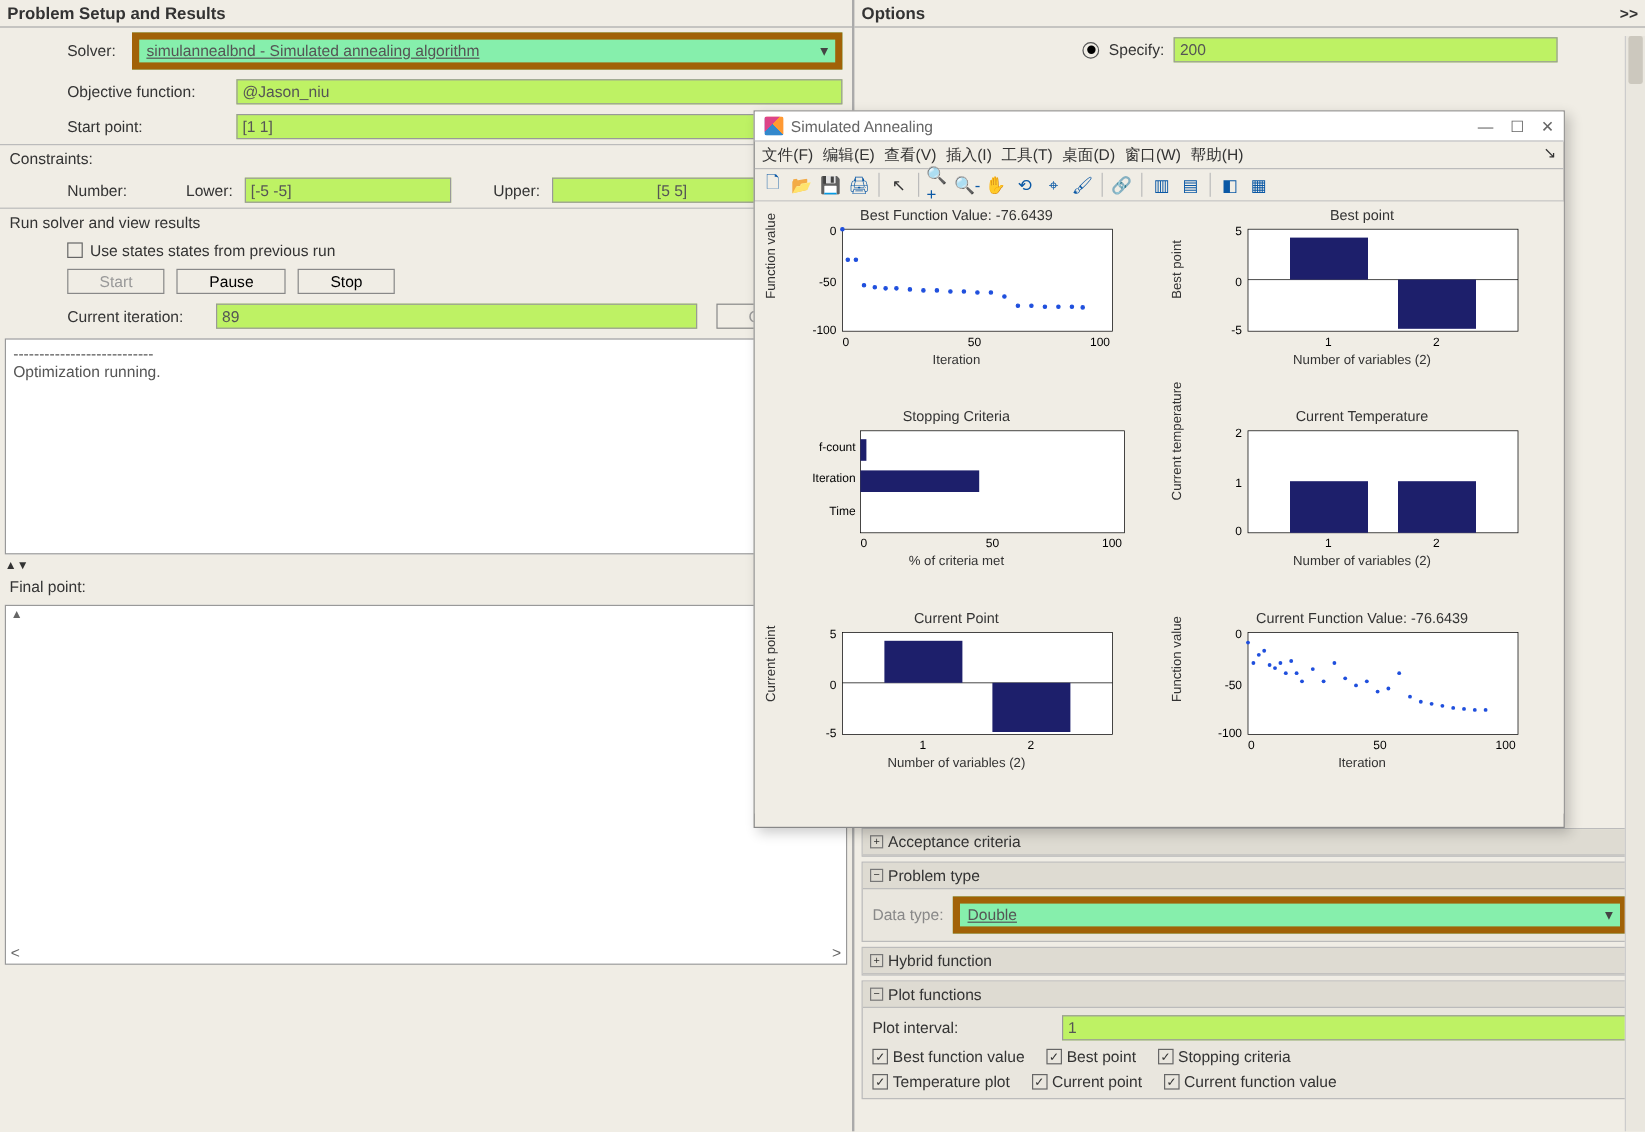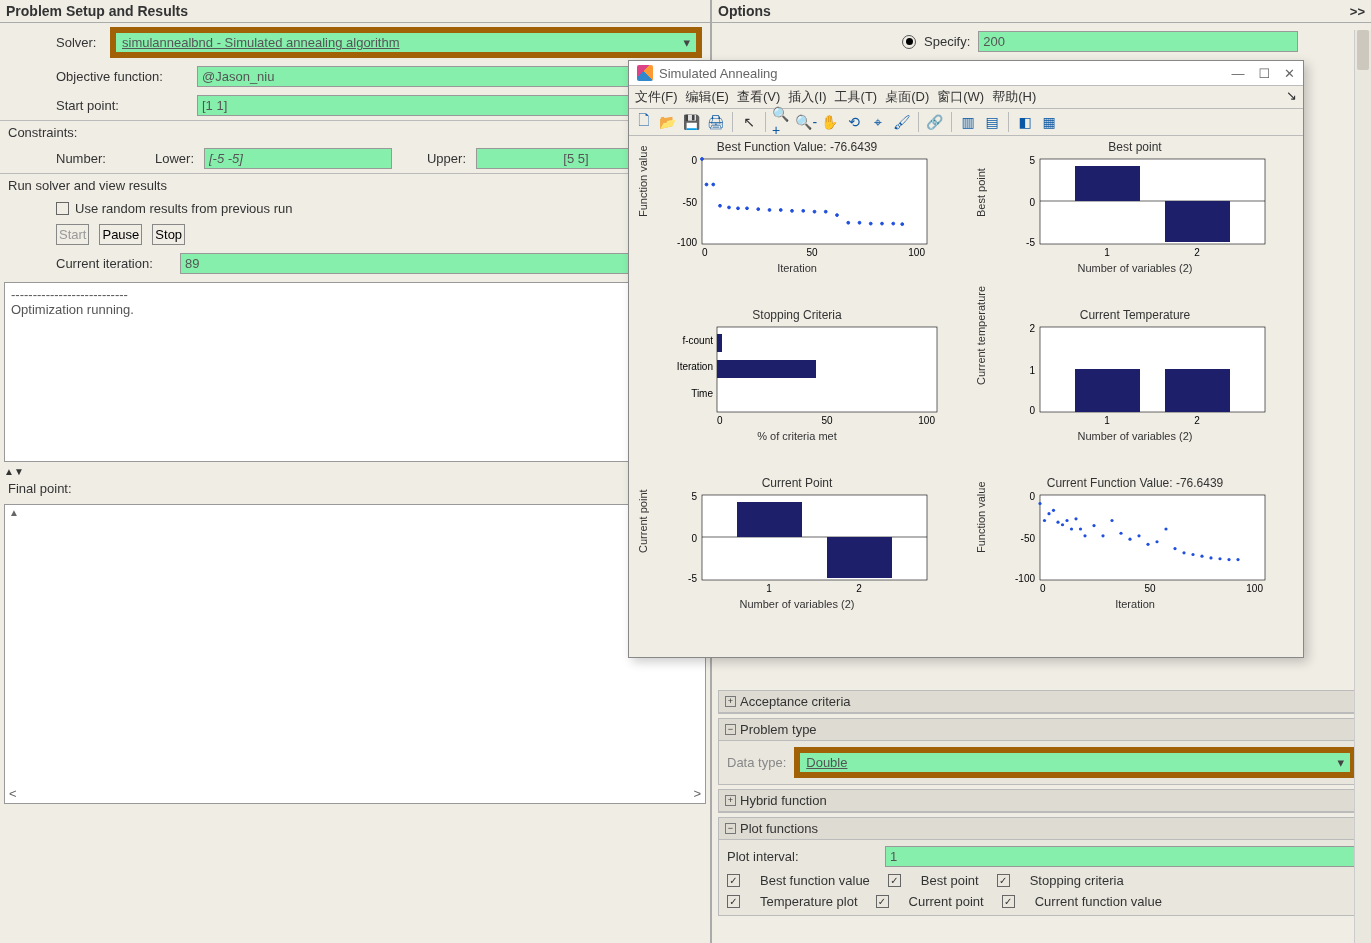--- a/index.html
+++ b/index.html
@@ -14,30 +14,30 @@
     position: relative;
   }
   .panel-header {
     font-weight: bold;
     font-size: 14px;
     padding: 3px 6px;
     border-bottom: 1px solid #aaa;
   }
   .label { display: inline-block; }
   input[type="text"], .text-input {
-    background: #86efac;
+    background: #bef264;
     border: 1px solid #999;
     padding: 2px 4px;
     font-size: 13px;
     color: #555;
   }
   button {
     background: #f0ede5;
     border: 1px solid #888;
-    padding: 2px 2px;
+    padding: 2px 26px;
     font-size: 13px;
     cursor: pointer;
   }
   button:disabled { color: #999; }
   .left-pane {
     position: absolute;
     left: 0; top: 0;
     width: 712px;
     height: 943px;
     border-right: 2px solid #aaa;
@@ -110,25 +110,25 @@
     position:relative;
     text-decoration:underline;
   }
   .combo::after { content:"▾"; position:absolute; right:6px; color:#444; }
   .checkbox {
     width:13px; height:13px; border:1px solid #666; display:inline-flex; align-items:center; justify-content:center;
     font-size:10px; color:#333;
   }
   .checkbox.checked::before { content:"✓"; }
   .plot-row { display:flex; gap:18px; flex-wrap:wrap; align-items:center;}
-  .plot-item { display:flex; gap:20px; align-items:center; }
+  .plot-item { display:flex; gap:4px; align-items:center; }
   
   .figure-window {
     position: absolute;
-    left: 628px; top: 60px;
+    left: 628px; top: 92px;
     width: 676px;
     height: 598px;
     background: #f0ede5;
     border: 1px solid #888;
     box-shadow: 4px 4px 10px rgba(0,0,0,0.2);
     z-index: 100;
   }
   .fig-title {
     background: #fff;
     padding: 4px 8px;
@@ -185,29 +185,29 @@
   </div>
   <div class="row">
     <span style="width:135px">Start point:</span>
     <input class="text-input" style="flex: 1 1 0%;" value="[1 1]">
   </div>
 
   <div class="group-title section-divider">Constraints:</div>
   <div class="row">
     <span style="width:60px">Number:</span>
     <span style="width:72px;text-align:right;margin-right:4px">Lower:</span>
-    <input class="text-input" style="width: 188px; font-style: italic;" value="[-5 -5]">
+    <input class="text-input" style="width: 172px;" value="[-5 -5]">
     <span style="width:60px;text-align:right;margin-left:8px;margin-right:4px">Upper:</span>
     <input class="text-input" style="width: 200px; text-align: center;" value="[5 5]">
   </div>
 
   <div class="group-title section-divider">Run solver and view results</div>
   <div class="row">
     <span class="checkbox"></span>
-    <span>Use random results from previous run</span>
+    <span>Use states states from previous run</span>
   </div>
   <div class="row" style="gap:10px">
     <button disabled="">Start</button>
     <button>Pause</button>
     <button>Stop</button>
   </div>
   <div class="row">
     <span style="width:118px">Current iteration:</span>
     <input class="text-input" style="flex: 1 1 0%;" value="89">
     <button disabled="" style="margin-left:10px">Clear Re</button>

